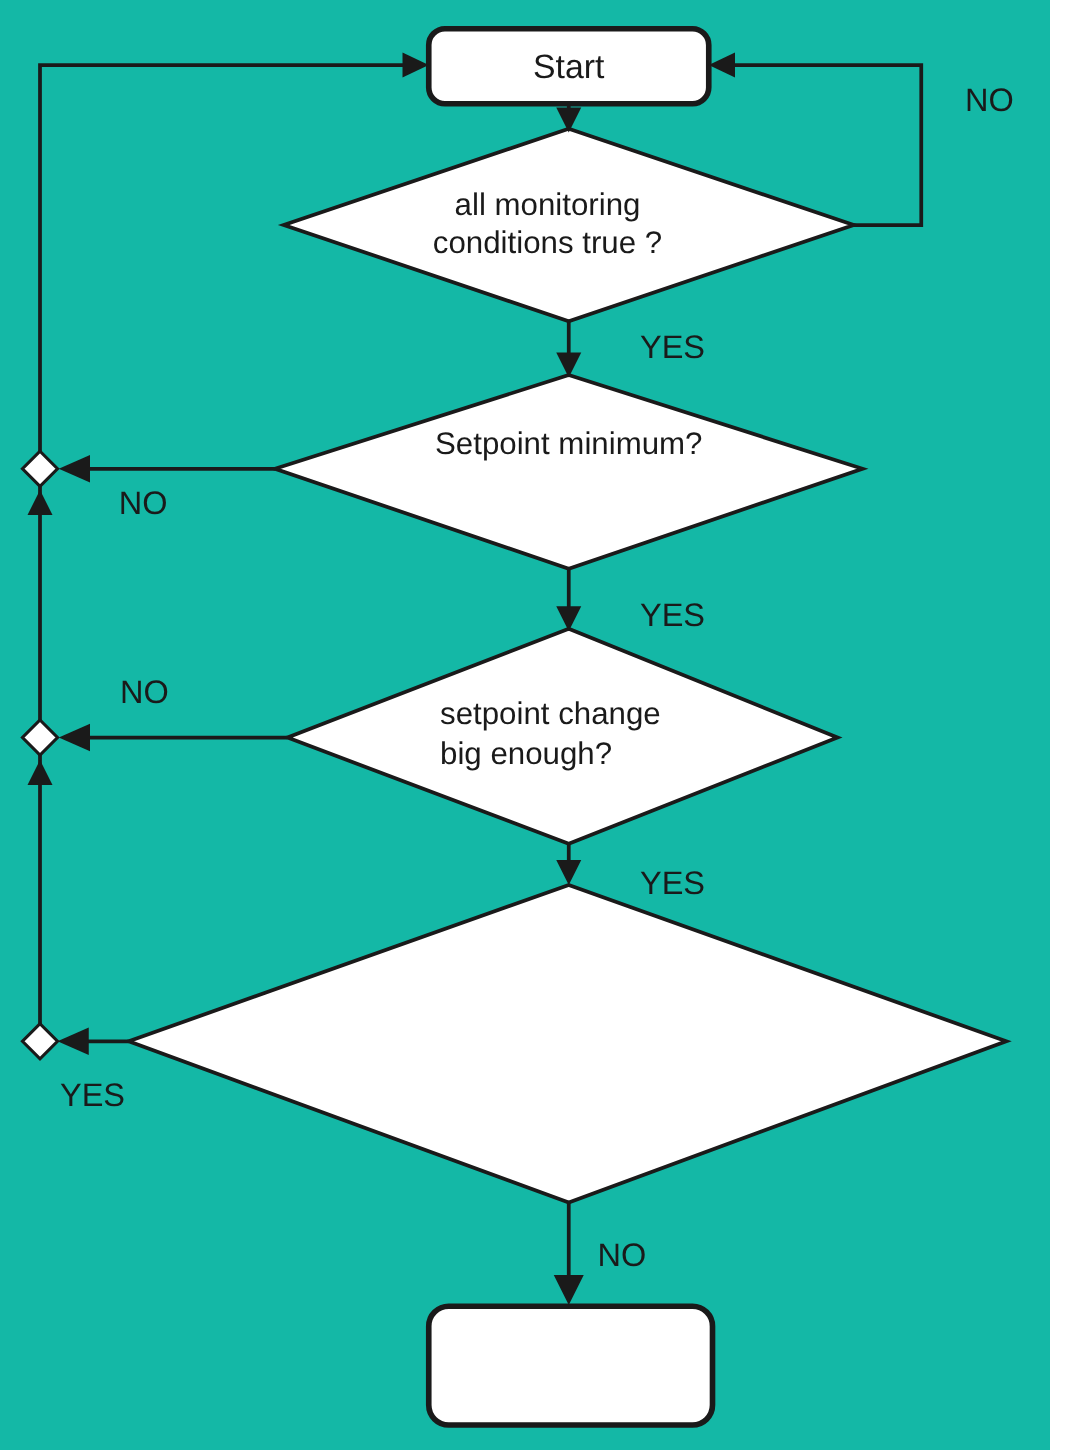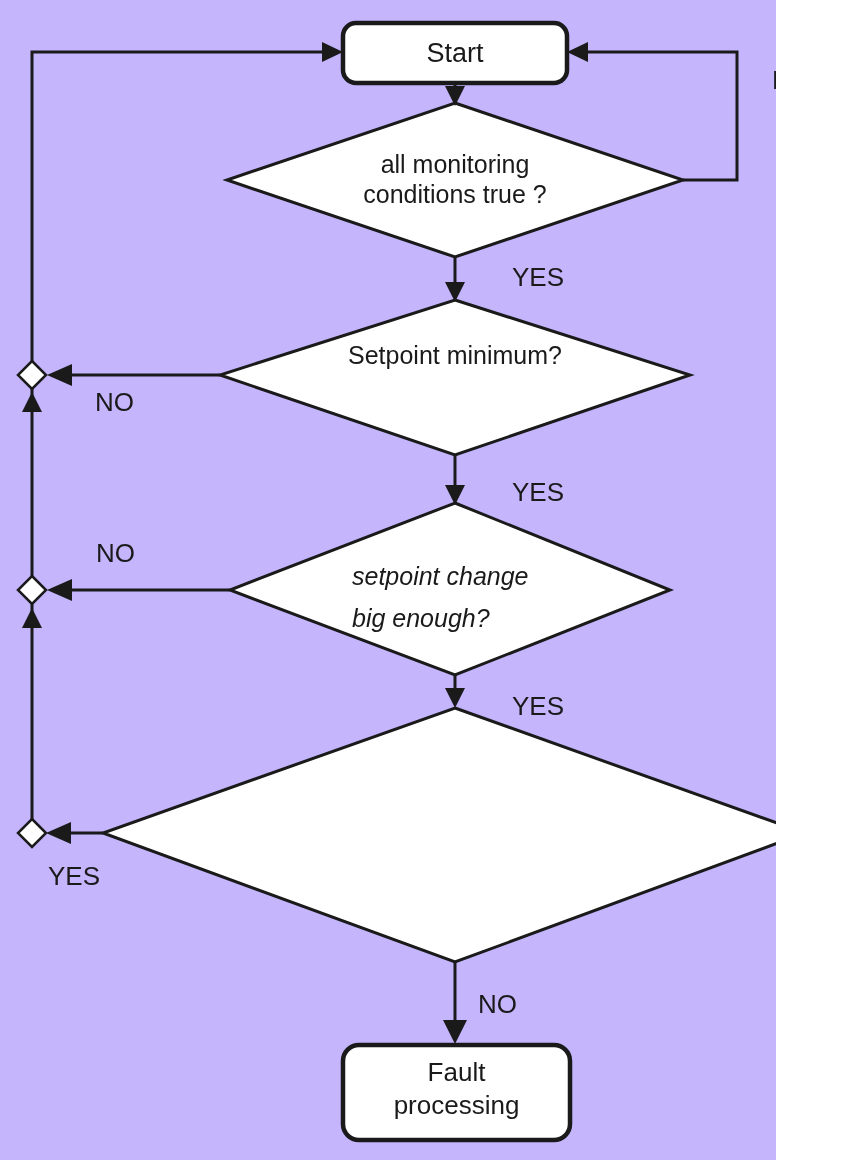--- a/index.html
+++ b/index.html
@@ -2,23 +2,23 @@
 <html><head>
 <meta charset="utf-8">
 <style>
   html, body {
     margin: 0;
     padding: 0;
     background: #ffffff;
   }
   .canvas {
     position: relative;
-    width: 776px;
+    width: 840px;
     height: 1160px;
-    background: #c4b5fd;
+    background: #14b8a6;
     font-family: "Liberation Sans", sans-serif;
     color: #1a1a1a;
     overflow: hidden;
   }
   .canvas svg {
     position: absolute;
     left: 0;
     top: 0;
   }
   .label {
@@ -35,23 +35,23 @@
     line-height: 28px;
   }
   .centered {
     text-align: center;
   }
   .start-text {
     left: 343px; top: 23px; width: 224px; height: 60px;
     display: flex; align-items: center; justify-content: center;
     font-size: 27px;
   }
-  .d1-text { left: 305px; top: 149px; width: 300px; }
+  .d1-text { left: 288px; top: 149px; width: 300px; }
   .d2-text { left: 300px; top: 340px; width: 310px; }
-  .d3-text { left: 352px; top: 555px; line-height: 42px; font-style: italic; }
+  .d3-text { left: 352px; top: 555px; line-height: 32px; }
   .d4-text { left: 271px; top: 772px; line-height: 34px; }
   .fault-text {
     left: 343px; top: 1056px; width: 227px;
     font-size: 26px; line-height: 33px;
   }
   .lbl-d1-no  { left: 772px; top: 66px; }
   .lbl-d1-yes { left: 512px; top: 263px; }
   .lbl-d2-no  { left: 95px;  top: 388px; }
   .lbl-d2-yes { left: 512px; top: 478px; }
   .lbl-d3-no  { left: 96px;  top: 539px; }
@@ -112,22 +112,20 @@
       <polygon points="32,819 46,833 32,847 18,833"></polygon>
     </g>
   </svg>
 
   <div class="label start-text">Start</div>
   <div class="label node-text centered d1-text">all monitoring
 conditions true ?</div>
   <div class="label node-text centered d2-text">Setpoint minimum?</div>
   <div class="label node-text d3-text">setpoint change
 big enough?</div>
-  <div class="label centered fault-text">Fault
-processing</div>
 
   <div class="label edge-label lbl-d1-no">NO</div>
   <div class="label edge-label lbl-d1-yes">YES</div>
   <div class="label edge-label lbl-d2-no">NO</div>
   <div class="label edge-label lbl-d2-yes">YES</div>
   <div class="label edge-label lbl-d3-no">NO</div>
   <div class="label edge-label lbl-d3-yes">YES</div>
   <div class="label edge-label lbl-d4-yes">YES</div>
   <div class="label edge-label lbl-d4-no">NO</div>
 

